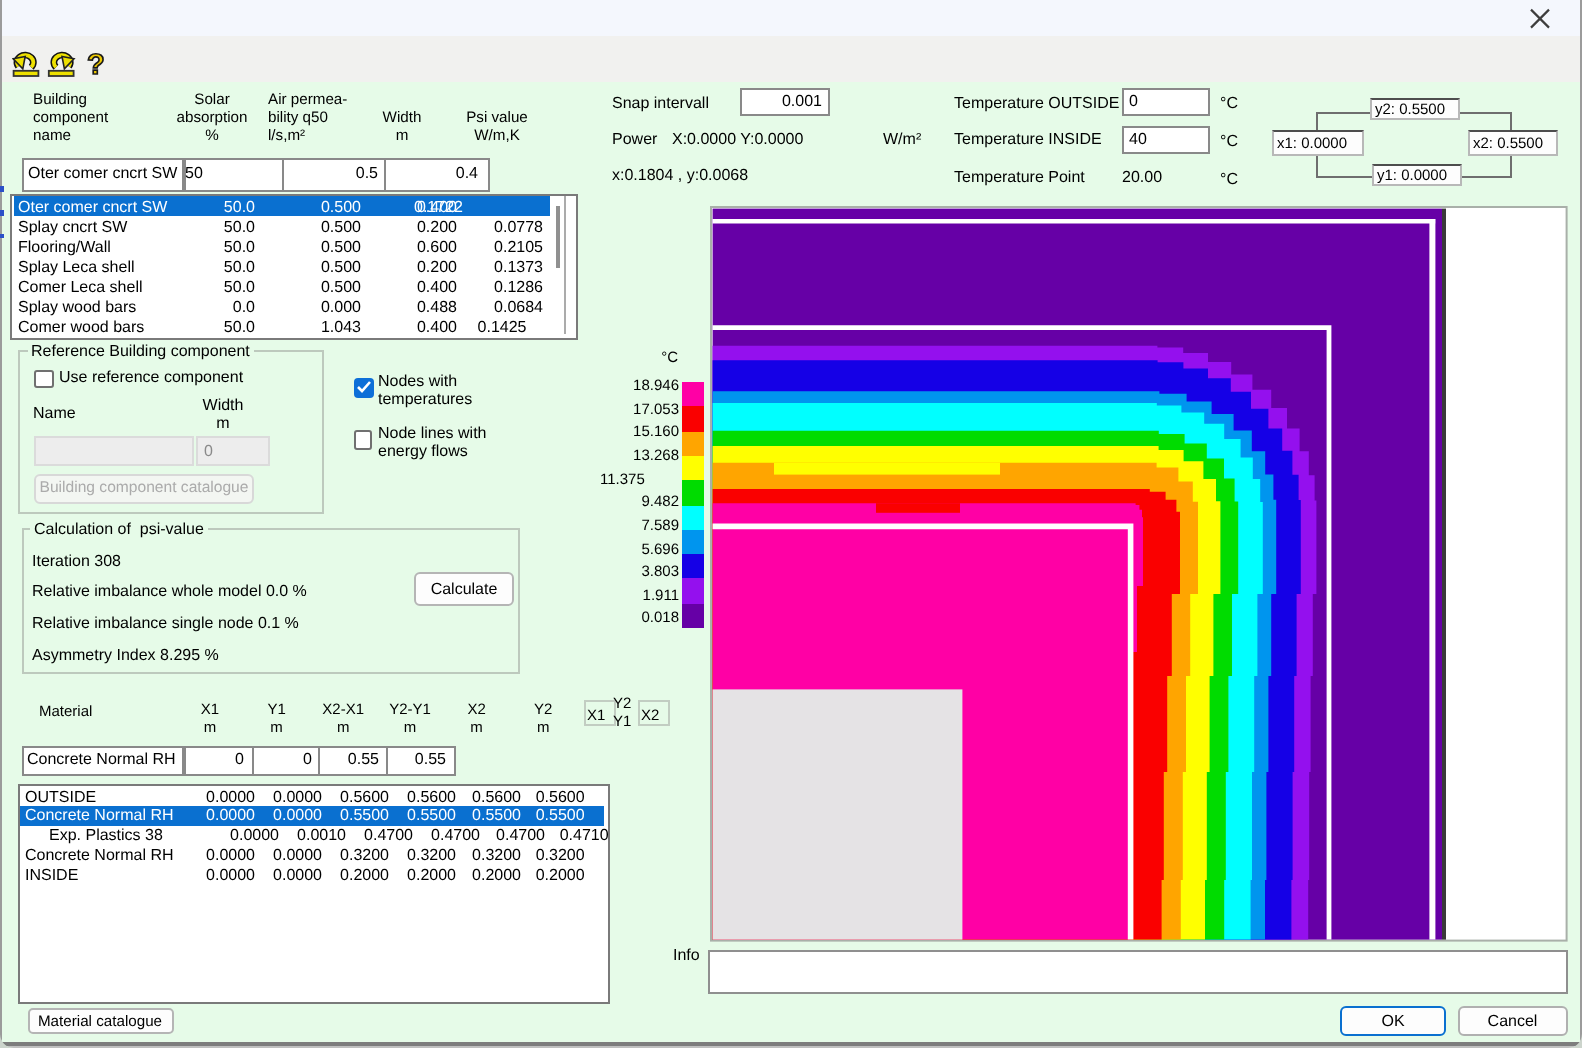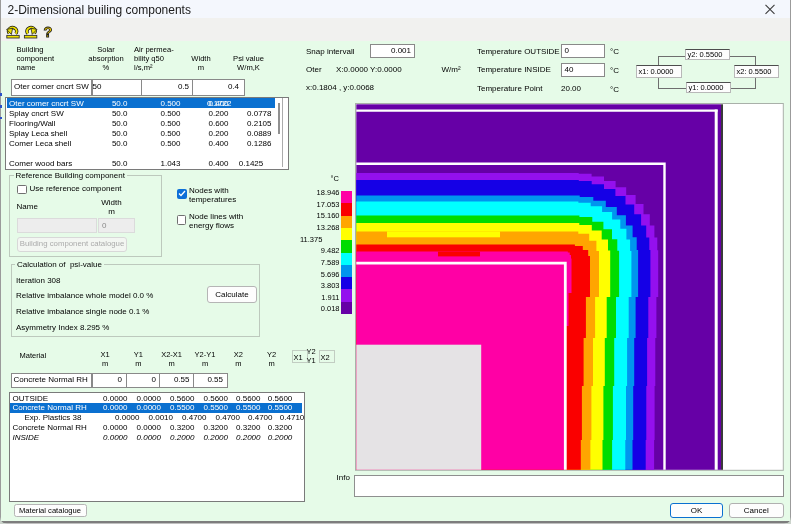--- a/index.html
+++ b/index.html
@@ -9,21 +9,20 @@
 .fld{background:#fff;border:1px solid #898989;font-size:8px;line-height:13px;white-space:nowrap}
 .gb{border:1px solid #bdc9bd}
 .gbl{background:#e6fbe8;padding:0 2px;font-size:8px}
 .btn{background:#fdfdfd;border:1px solid #b5b5b5;border-radius:3px;text-align:center}
 .cbx{width:7.5px;height:7.5px;background:#fff;border:1px solid #707070;border-radius:1.5px}
 .wbox{background:#fdfdfd;border:1px solid #b8b8b8;border-top:1.8px solid #4d4d4d;font-size:7.5px;white-space:nowrap;padding-left:2px}
 </style></head><body>
 <div class="win">
 
 <div class="a" style="left:0;top:0;width:791px;height:18px;background:#f4f7fd"></div>
-<div class="a" style="left:7.5px;top:2.5px;font-size:12px;color:#1b1b1b">2-Dimensional builing components</div>
 <svg class="a" style="left:764px;top:4px" width="12" height="11" viewBox="0 0 12 11">
       <path d="M1.5 0.8 L10.5 9.8 M10.5 0.8 L1.5 9.8" stroke="#3d3d3d" stroke-width="1.1"></path>
     </svg>
 <div class="a" style="left:0;top:18px;width:791px;height:23px;background:#f1f1ef"></div>
 <svg class="a" style="left:6px;top:25px" width="52" height="14" viewBox="0 0 52 14">
 <g fill="none">
 <path d="M3.2 8.2 A4.1 3.6 0 1 1 9.6 8.6" stroke="#111" stroke-width="3.4"></path>
 <path d="M3.2 8.2 A4.1 3.6 0 1 1 9.6 8.6" stroke="#ede000" stroke-width="1.9"></path>
 <path d="M0.6 4.4 L6.6 3.2 L5.4 9.4 Z" fill="#ede000" stroke="#222" stroke-width="0.8"></path>
 <rect x="0.8" y="10.4" width="12.4" height="2.6" fill="#ede000" stroke="#333" stroke-width="0.9"></rect>
@@ -65,28 +64,35 @@
         <span class="a" style="left:71.5px;width:50px;text-align:right">50.0</span>
         <span class="a" style="left:124.5px;width:50px;text-align:right">0.500</span>
         <span class="a" style="left:172.5px;width:50px;text-align:right">0.600</span>
         <span class="a" style="left:215.5px;width:50px;text-align:right">0.2105</span>
       </div>
       <div class="a" style="left:0;top:31.3px;width:282px;height:10.1px;">
         <span class="a" style="left:3px">Splay Leca shell</span>
         <span class="a" style="left:71.5px;width:50px;text-align:right">50.0</span>
         <span class="a" style="left:124.5px;width:50px;text-align:right">0.500</span>
         <span class="a" style="left:172.5px;width:50px;text-align:right">0.200</span>
-        <span class="a" style="left:215.5px;width:50px;text-align:right">0.0889</span>
+        <span class="a" style="left:215.5px;width:50px;text-align:right">0.1373</span>
       </div>
       <div class="a" style="left:0;top:41.4px;width:282px;height:10.1px;">
         <span class="a" style="left:3px">Comer Leca shell</span>
         <span class="a" style="left:71.5px;width:50px;text-align:right">50.0</span>
         <span class="a" style="left:124.5px;width:50px;text-align:right">0.500</span>
         <span class="a" style="left:172.5px;width:50px;text-align:right">0.400</span>
         <span class="a" style="left:215.5px;width:50px;text-align:right">0.1286</span>
+      </div>
+      <div class="a" style="left:0;top:51.5px;width:282px;height:10.1px;">
+        <span class="a" style="left:3px">Splay wood bars</span>
+        <span class="a" style="left:71.5px;width:50px;text-align:right">0.0</span>
+        <span class="a" style="left:124.5px;width:50px;text-align:right">0.000</span>
+        <span class="a" style="left:172.5px;width:50px;text-align:right">0.488</span>
+        <span class="a" style="left:215.5px;width:50px;text-align:right">0.0684</span>
       </div>
       <div class="a" style="left:0;top:61.6px;width:282px;height:10.1px;">
         <span class="a" style="left:3px">Comer wood bars</span>
         <span class="a" style="left:71.5px;width:50px;text-align:right">50.0</span>
         <span class="a" style="left:124.5px;width:50px;text-align:right">1.043</span>
         <span class="a" style="left:172.5px;width:50px;text-align:right">0.400</span>
         <span class="a" style="left:220px;width:50px;text-align:center">0.1425</span>
       </div>
 <div class="a" style="left:275.5px;top:0;width:1px;height:69px;background:#ababab"></div>
 <div class="a" style="left:272px;top:5.5px;width:2px;height:31px;background:#909090"></div>
@@ -174,35 +180,35 @@
       </div>
       <div class="a" style="left:0;top:30.4px;width:294px;height:9.8px;">
         <span class="a" style="left:3px">Concrete Normal RH</span>
         <span class="a" style="left:78.0px;width:40px;text-align:right">0.0000</span>
         <span class="a" style="left:111.5px;width:40px;text-align:right">0.0000</span>
         <span class="a" style="left:145.0px;width:40px;text-align:right">0.3200</span>
         <span class="a" style="left:178.5px;width:40px;text-align:right">0.3200</span>
         <span class="a" style="left:211.0px;width:40px;text-align:right">0.3200</span>
         <span class="a" style="left:242.8px;width:40px;text-align:right">0.3200</span>
       </div>
-      <div class="a" style="left:0;top:40.2px;width:294px;height:9.8px;font-style:italic;">
+      <div class="a" style="left:0;top:40.2px;width:294px;height:9.8px;">
         <span class="a" style="left:3px">INSIDE</span>
         <span class="a" style="left:78.0px;width:40px;text-align:right">0.0000</span>
         <span class="a" style="left:111.5px;width:40px;text-align:right">0.0000</span>
         <span class="a" style="left:145.0px;width:40px;text-align:right">0.2000</span>
         <span class="a" style="left:178.5px;width:40px;text-align:right">0.2000</span>
         <span class="a" style="left:211.0px;width:40px;text-align:right">0.2000</span>
         <span class="a" style="left:242.8px;width:40px;text-align:right">0.2000</span>
       </div>
 </div>
 <div class="a btn" style="left:13.5px;top:503.5px;width:71px;height:11px;font-size:7.6px;line-height:11px;border-radius:2.5px">Material catalogue</div>
 
 <div class="a" style="left:306px;top:47px">Snap intervall</div>
 <div class="a fld" style="left:369.5px;top:44px;width:40.5px;height:12px;padding-right:3px;text-align:right;line-height:12px">0.001</div>
-<div class="a" style="left:306px;top:65px">Oter</div>
+<div class="a" style="left:306px;top:65px">Power</div>
 <div class="a" style="left:336px;top:65px">X:0.0000 Y:0.0000</div>
 <div class="a" style="left:441.5px;top:65px">W/m²</div>
 <div class="a" style="left:306px;top:82.5px">x:0.1804 , y:0.0068</div>
 <div class="a" style="left:477px;top:47px">Temperature OUTSIDE</div>
 <div class="a fld" style="left:560.5px;top:44px;width:39px;height:12px;padding-left:3px;line-height:12px">0</div>
 <div class="a" style="left:610px;top:47px">°C</div>
 <div class="a" style="left:477px;top:65px">Temperature INSIDE</div>
 <div class="a fld" style="left:560.5px;top:62.5px;width:39px;height:12px;padding-left:3px;line-height:12px">40</div>
 <div class="a" style="left:610px;top:65.5px">°C</div>
 <div class="a" style="left:477px;top:84px">Temperature Point</div>

